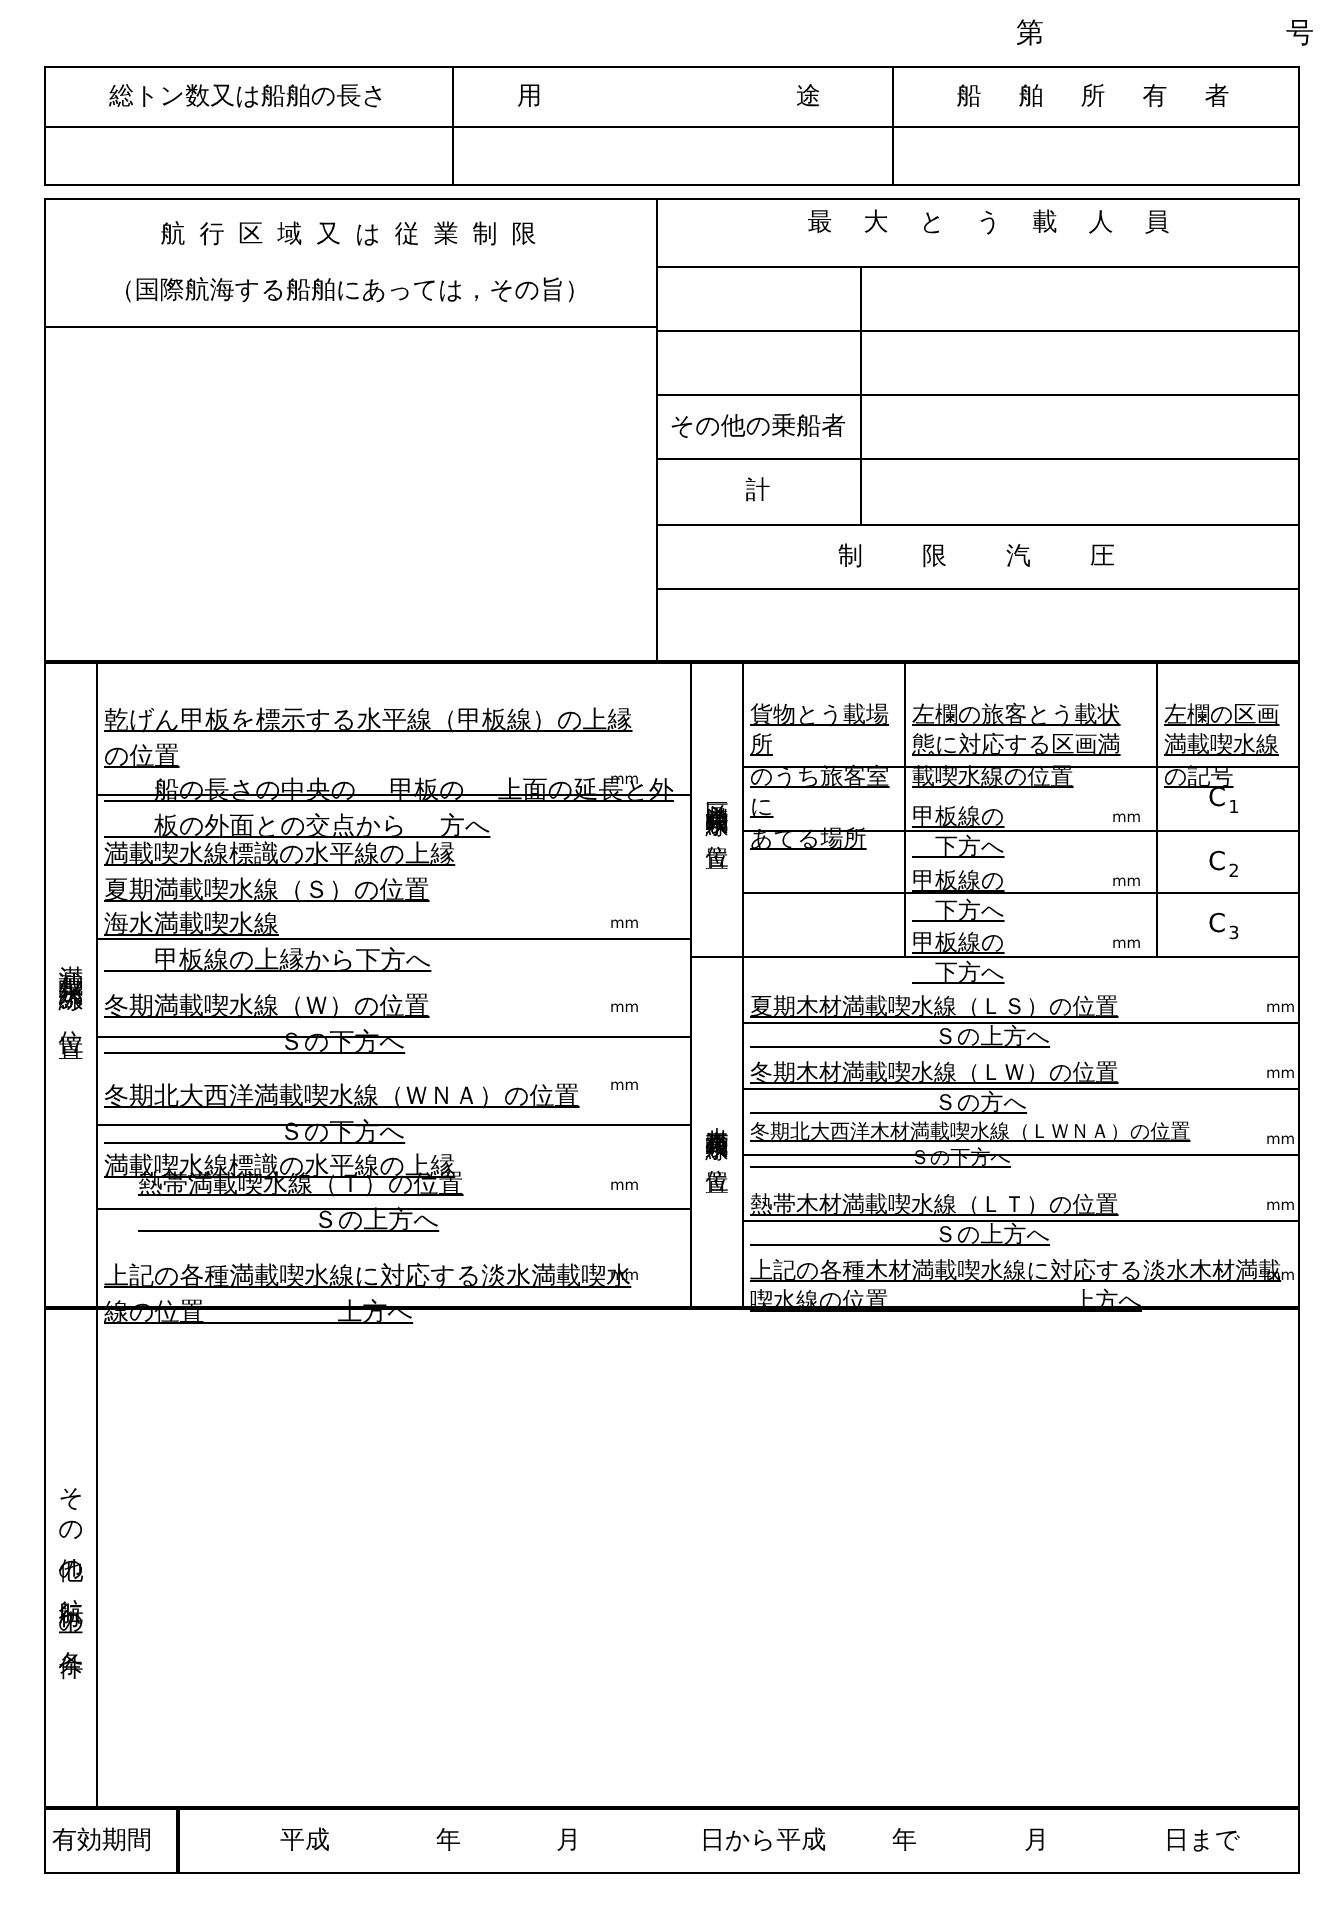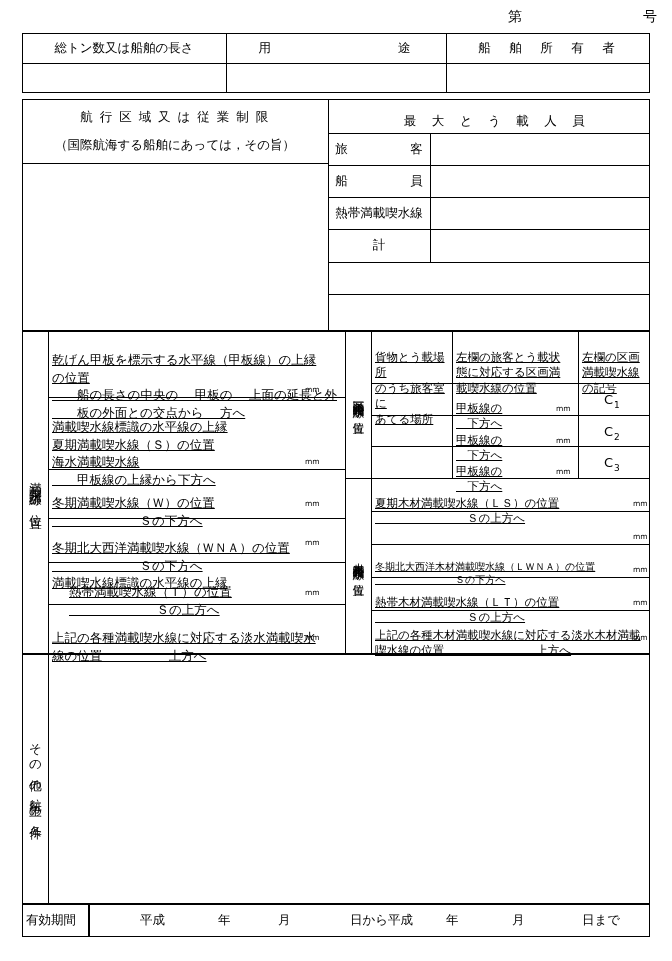--- a/index.html
+++ b/index.html
@@ -143,59 +143,56 @@
     <span>（国際航海する船舶にあっては，その旨）</span>
   </div>
   <div class="cell c-center" style="left:22px; top:103px; width:306px; height:28px;">
     <span class="spaced2">航 行 区 域 又 は 従 業 制 限</span>
   </div>
   <div class="hline" style="left:22px; top:163px; width:306px;"></div>
   <div class="cell c-left c-top" style="left:22px; top:163px; width:306px; height:167px; padding:6px;">
     <span></span>
   </div>
 
-  <div class="cell c-center" style="left:328px; top:104px; width:322px; height:34px;padding-left:12px;">
+  <div class="cell c-center" style="left:328px; top:94px; width:322px; height:34px;padding-left:12px;">
     <span class="spaced2">最　大　と　う　載　人　員</span>
   </div>
   <div class="hline" style="left:328px; top:133px; width:322px;"></div>
 
   <div class="vline" style="left:430px; top:133px; height:129px;"></div>
 
-  <div class="cell c-center" style="left:328px; top:133px; width:102px; height:32px;">
-    <span>旅　　　　　客</span>
-  </div>
   <div class="cell c-left" style="left:430px; top:133px; width:220px; height:32px; padding-left:6px;">
     <span></span>
   </div>
   <div class="hline" style="left:328px; top:165px; width:322px;"></div>
 
-  <div class="cell c-center" style="left:328px; top:165px; width:102px; height:32px;">
-    <span>船　　　　　員</span>
-  </div>
   <div class="cell c-left" style="left:430px; top:165px; width:220px; height:32px; padding-left:6px;">
     <span></span>
   </div>
   <div class="hline" style="left:328px; top:197px; width:322px;"></div>
 
   <div class="cell c-center" style="left:328px; top:197px; width:102px; height:32px;">
-    <span>熱帯満載喫水線</span>
+    <span>その他の乗船者</span>
   </div>
   <div class="cell c-left" style="left:430px; top:197px; width:220px; height:32px; padding-left:6px;">
     <span></span>
   </div>
   <div class="hline" style="left:328px; top:229px; width:322px;"></div>
 
   <div class="cell c-center" style="left:328px; top:229px; width:102px; height:33px;">
     <span>計</span>
   </div>
   <div class="cell c-left" style="left:430px; top:229px; width:220px; height:33px; padding-left:6px;">
     <span></span>
   </div>
   <div class="hline" style="left:328px; top:262px; width:322px;"></div>
 
+  <div class="cell c-center" style="left:328px; top:262px; width:322px; height:32px;">
+    <span class="spaced2">制　　限　　汽　　圧</span>
+  </div>
   <div class="hline" style="left:328px; top:294px; width:322px;"></div>
   <div class="cell c-left" style="left:328px; top:294px; width:322px; height:36px; padding-left:6px;">
     <span></span>
   </div>
 
   <div class="hline-thick" style="left:22px; top:330px; width:628px;"></div>
 
   <div class="vline" style="left:345px; top:330px; height:323px;"></div>
 
   <div class="vline" style="left:48px; top:330px; height:323px;"></div>
@@ -339,20 +336,24 @@
 
   <div class="blk" style="left:375px; top:481px; width:268px; font-size:11.5px; line-height:1.3;">
     <span>夏期木材満載喫水線（ＬＳ）の位置
 　　　　　　　　Ｓの上方へ</span>
   </div>
   <div class="mm" style="left:633px; top:499px;">
     <span>mm</span>
   </div>
   <div class="hline" style="left:371px; top:511px; width:279px;"></div>
 
+  <div class="blk" style="left:375px; top:514px; width:268px; font-size:11.5px; line-height:1.3;">
+    <span>冬期木材満載喫水線（ＬＷ）の位置
+　　　　　　　　Ｓの方へ</span>
+  </div>
   <div class="mm" style="left:633px; top:532px;">
     <span>mm</span>
   </div>
   <div class="hline" style="left:371px; top:544px; width:279px;"></div>
 
   <div class="blk" style="left:375px; top:547px; width:272px; font-size:10px; line-height:1.3;">
     <span>冬期北大西洋木材満載喫水線（ＬＷＮＡ）の位置
 　　　　　　　　Ｓの下方へ</span>
   </div>
   <div class="mm" style="left:633px; top:565px;">

